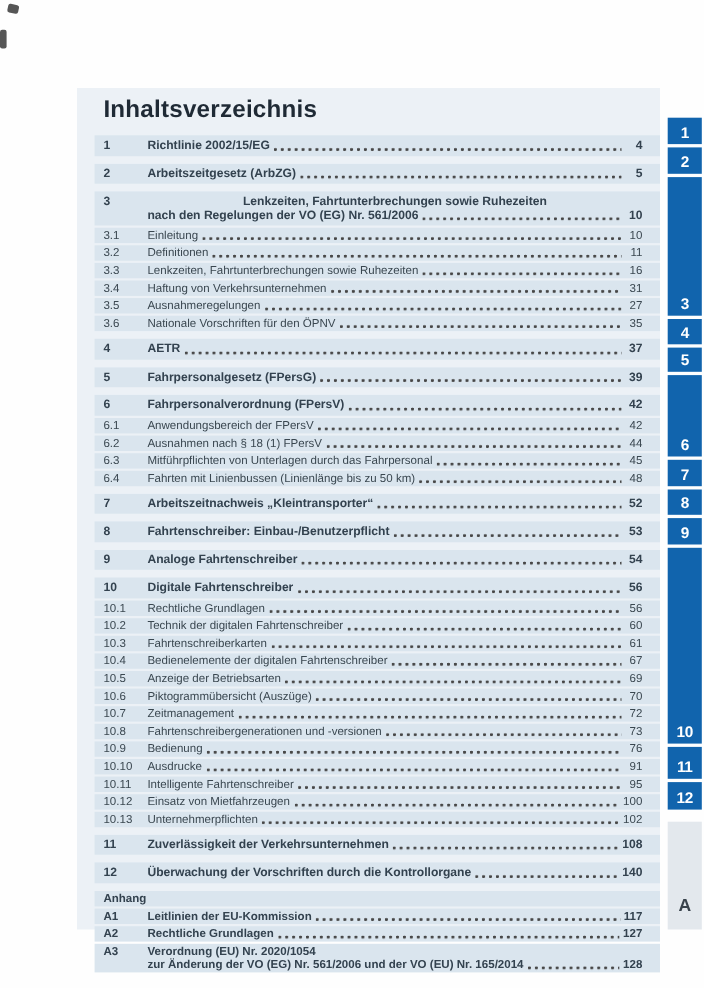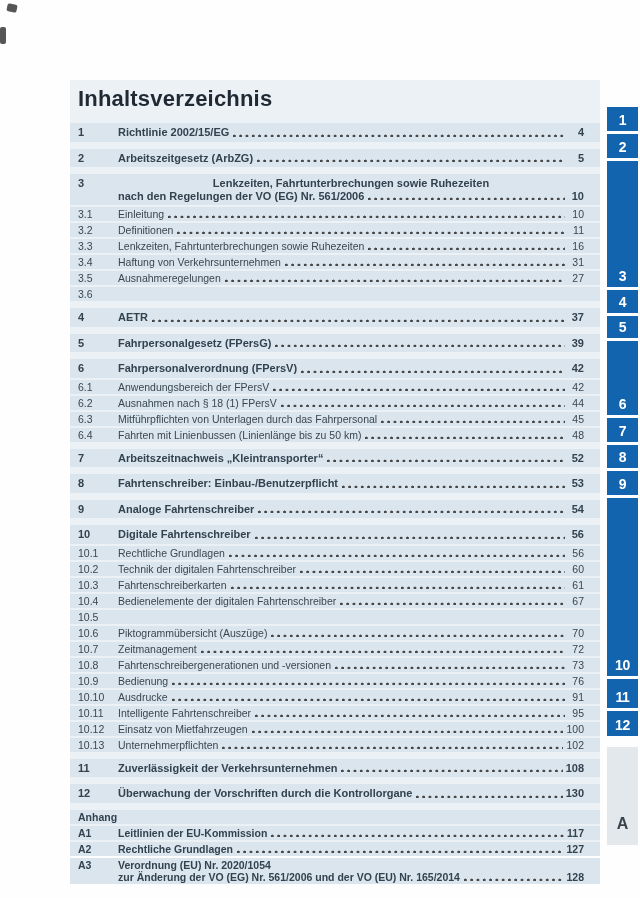--- a/index.html
+++ b/index.html
@@ -23,21 +23,21 @@
   }
   
   .mark{position:absolute;background:#383838;border-radius:2px;opacity:.85;}
   .mark1{left:7px;top:4px;width:10px;height:8px;transform:rotate(12deg);}
   .mark2{left:0;top:27px;width:6px;height:17px;}
 
   
   .panel{
     position:absolute;left:70px;top:80px;width:530px;height:765px;
     background:var(--panel-bg);
-    padding:7px 0 0 0;
+    padding:7px 0 0 16px;
   }
   .title{
     font-size:22px;font-weight:bold;color:var(--title-color);
     letter-spacing:.2px;margin:0 0 12px 8px;line-height:24px;
   }
   .group{margin-bottom:7px;}
   .row{
     display:flex;
     background:var(--stripe);
     margin-bottom:2px;
@@ -178,20 +178,27 @@
             <div class="lines">
               <div class="line">
                 <span class="t">Ausnahmeregelungen</span>
                 <span class="leader"></span>
                 <span class="pg">27</span>
               </div>
             </div>
           </div>
           <div class="row">
             <span class="num">3.6</span>
+            <div class="lines">
+              <div class="line">
+                <span class="t">Nationale Vorschriften für den ÖPNV</span>
+                <span class="leader"></span>
+                <span class="pg">35</span>
+              </div>
+            </div>
           </div>
         </div>
         <div class="group">
           <div class="row bold lg">
             <span class="num">4</span>
             <div class="lines">
               <div class="line">
                 <span class="t">AETR</span>
                 <span class="leader"></span>
                 <span class="pg">37</span>
@@ -345,20 +352,27 @@
             <div class="lines">
               <div class="line">
                 <span class="t">Bedienelemente der digitalen Fahrtenschreiber</span>
                 <span class="leader"></span>
                 <span class="pg">67</span>
               </div>
             </div>
           </div>
           <div class="row">
             <span class="num">10.5</span>
+            <div class="lines">
+              <div class="line">
+                <span class="t">Anzeige der Betriebsarten</span>
+                <span class="leader"></span>
+                <span class="pg">69</span>
+              </div>
+            </div>
           </div>
           <div class="row">
             <span class="num">10.6</span>
             <div class="lines">
               <div class="line">
                 <span class="t">Piktogrammübersicht (Auszüge)</span>
                 <span class="leader"></span>
                 <span class="pg">70</span>
               </div>
             </div>
@@ -446,21 +460,21 @@
             </div>
           </div>
         </div>
         <div class="group">
           <div class="row bold lg">
             <span class="num">12</span>
             <div class="lines">
               <div class="line">
                 <span class="t">Überwachung der Vorschriften durch die Kontrollorgane</span>
                 <span class="leader"></span>
-                <span class="pg">130</span>
+                <span class="pg">140</span>
               </div>
             </div>
           </div>
         </div>
         <div class="group">
           <div class="row bold hdr">
             <span class="num"></span>
             <div class="lines">
               <div class="line">
                 <span class="t">Anhang</span>

